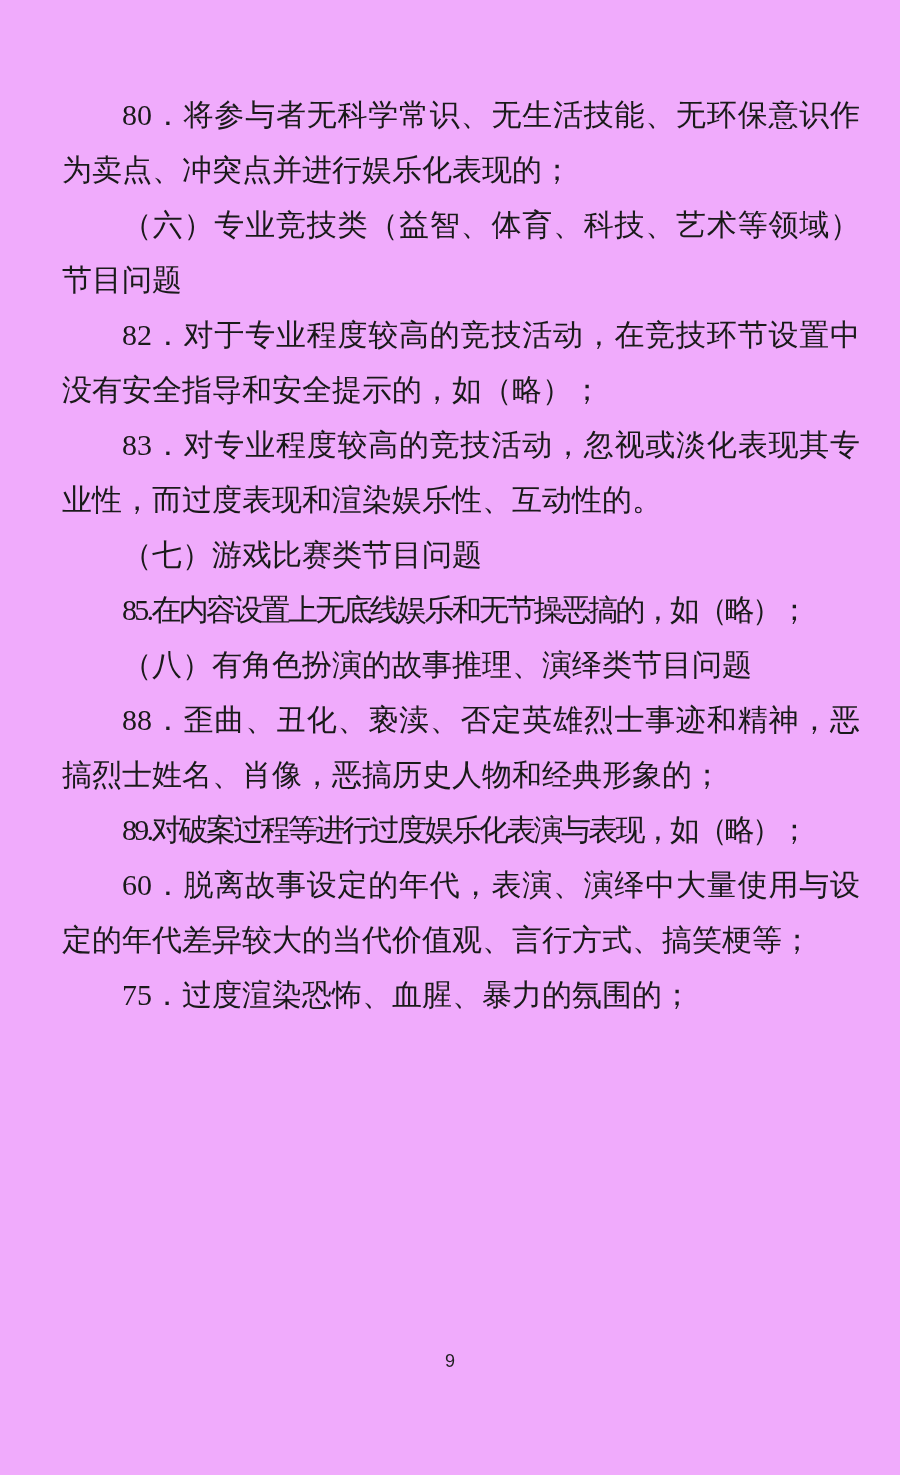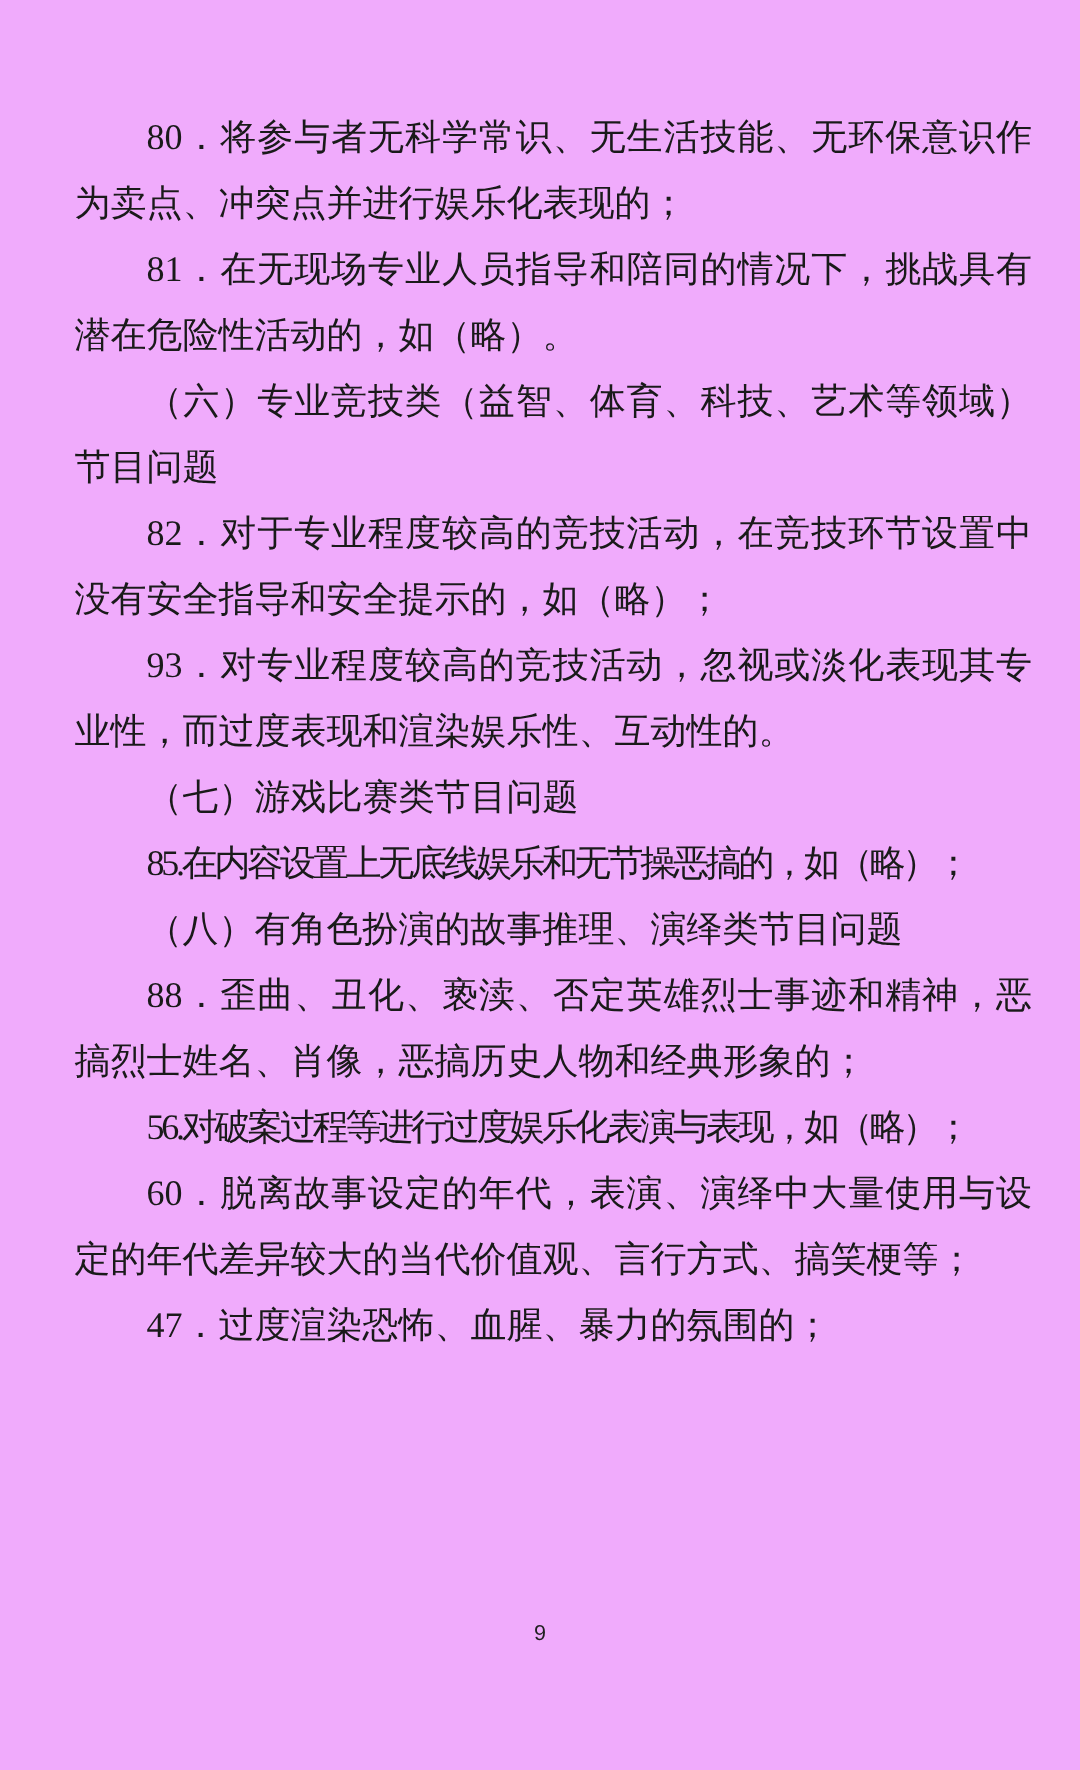--- a/index.html
+++ b/index.html
@@ -50,26 +50,25 @@
     font-family: "Liberation Sans", "DejaVu Sans", sans-serif;
     color: #1f1f1f;
   }
 </style>
 </head>
 <body>
 
 <div class="page">
   <div class="doc-body">
       <p class="para item">80．将参与者无科学常识、无生活技能、无环保意识作为卖点、冲突点并进行娱乐化表现的；</p>
-      <p class="para item">81．在无现场专业人员指导和陪同的情况下，挑战具有潜在危险性活动的，如（略）。</p>
       <p class="para heading">（六）专业竞技类（益智、体育、科技、艺术等领域）节目问题</p>
       <p class="para item">82．对于专业程度较高的竞技活动，在竞技环节设置中没有安全指导和安全提示的，如（略）；</p>
-      <p class="para item">93．对专业程度较高的竞技活动，忽视或淡化表现其专业性，而过度表现和渲染娱乐性、互动性的。</p>
+      <p class="para item">83．对专业程度较高的竞技活动，忽视或淡化表现其专业性，而过度表现和渲染娱乐性、互动性的。</p>
       <p class="para heading">（七）游戏比赛类节目问题</p>
       <p class="para item compressed">85.在内容设置上无底线娱乐和无节操恶搞的，如（略）；</p>
       <p class="para heading">（八）有角色扮演的故事推理、演绎类节目问题</p>
       <p class="para item">88．歪曲、丑化、亵渎、否定英雄烈士事迹和精神，恶搞烈士姓名、肖像，恶搞历史人物和经典形象的；</p>
-      <p class="para item compressed">56.对破案过程等进行过度娱乐化表演与表现，如（略）；</p>
+      <p class="para item compressed">89.对破案过程等进行过度娱乐化表演与表现，如（略）；</p>
       <p class="para item">60．脱离故事设定的年代，表演、演绎中大量使用与设定的年代差异较大的当代价值观、言行方式、搞笑梗等；</p>
-      <p class="para item">47．过度渲染恐怖、血腥、暴力的氛围的；</p>
+      <p class="para item">75．过度渲染恐怖、血腥、暴力的氛围的；</p>
     </div>
   <div class="page-number">9</div>
 </div>
 
 </body></html>

